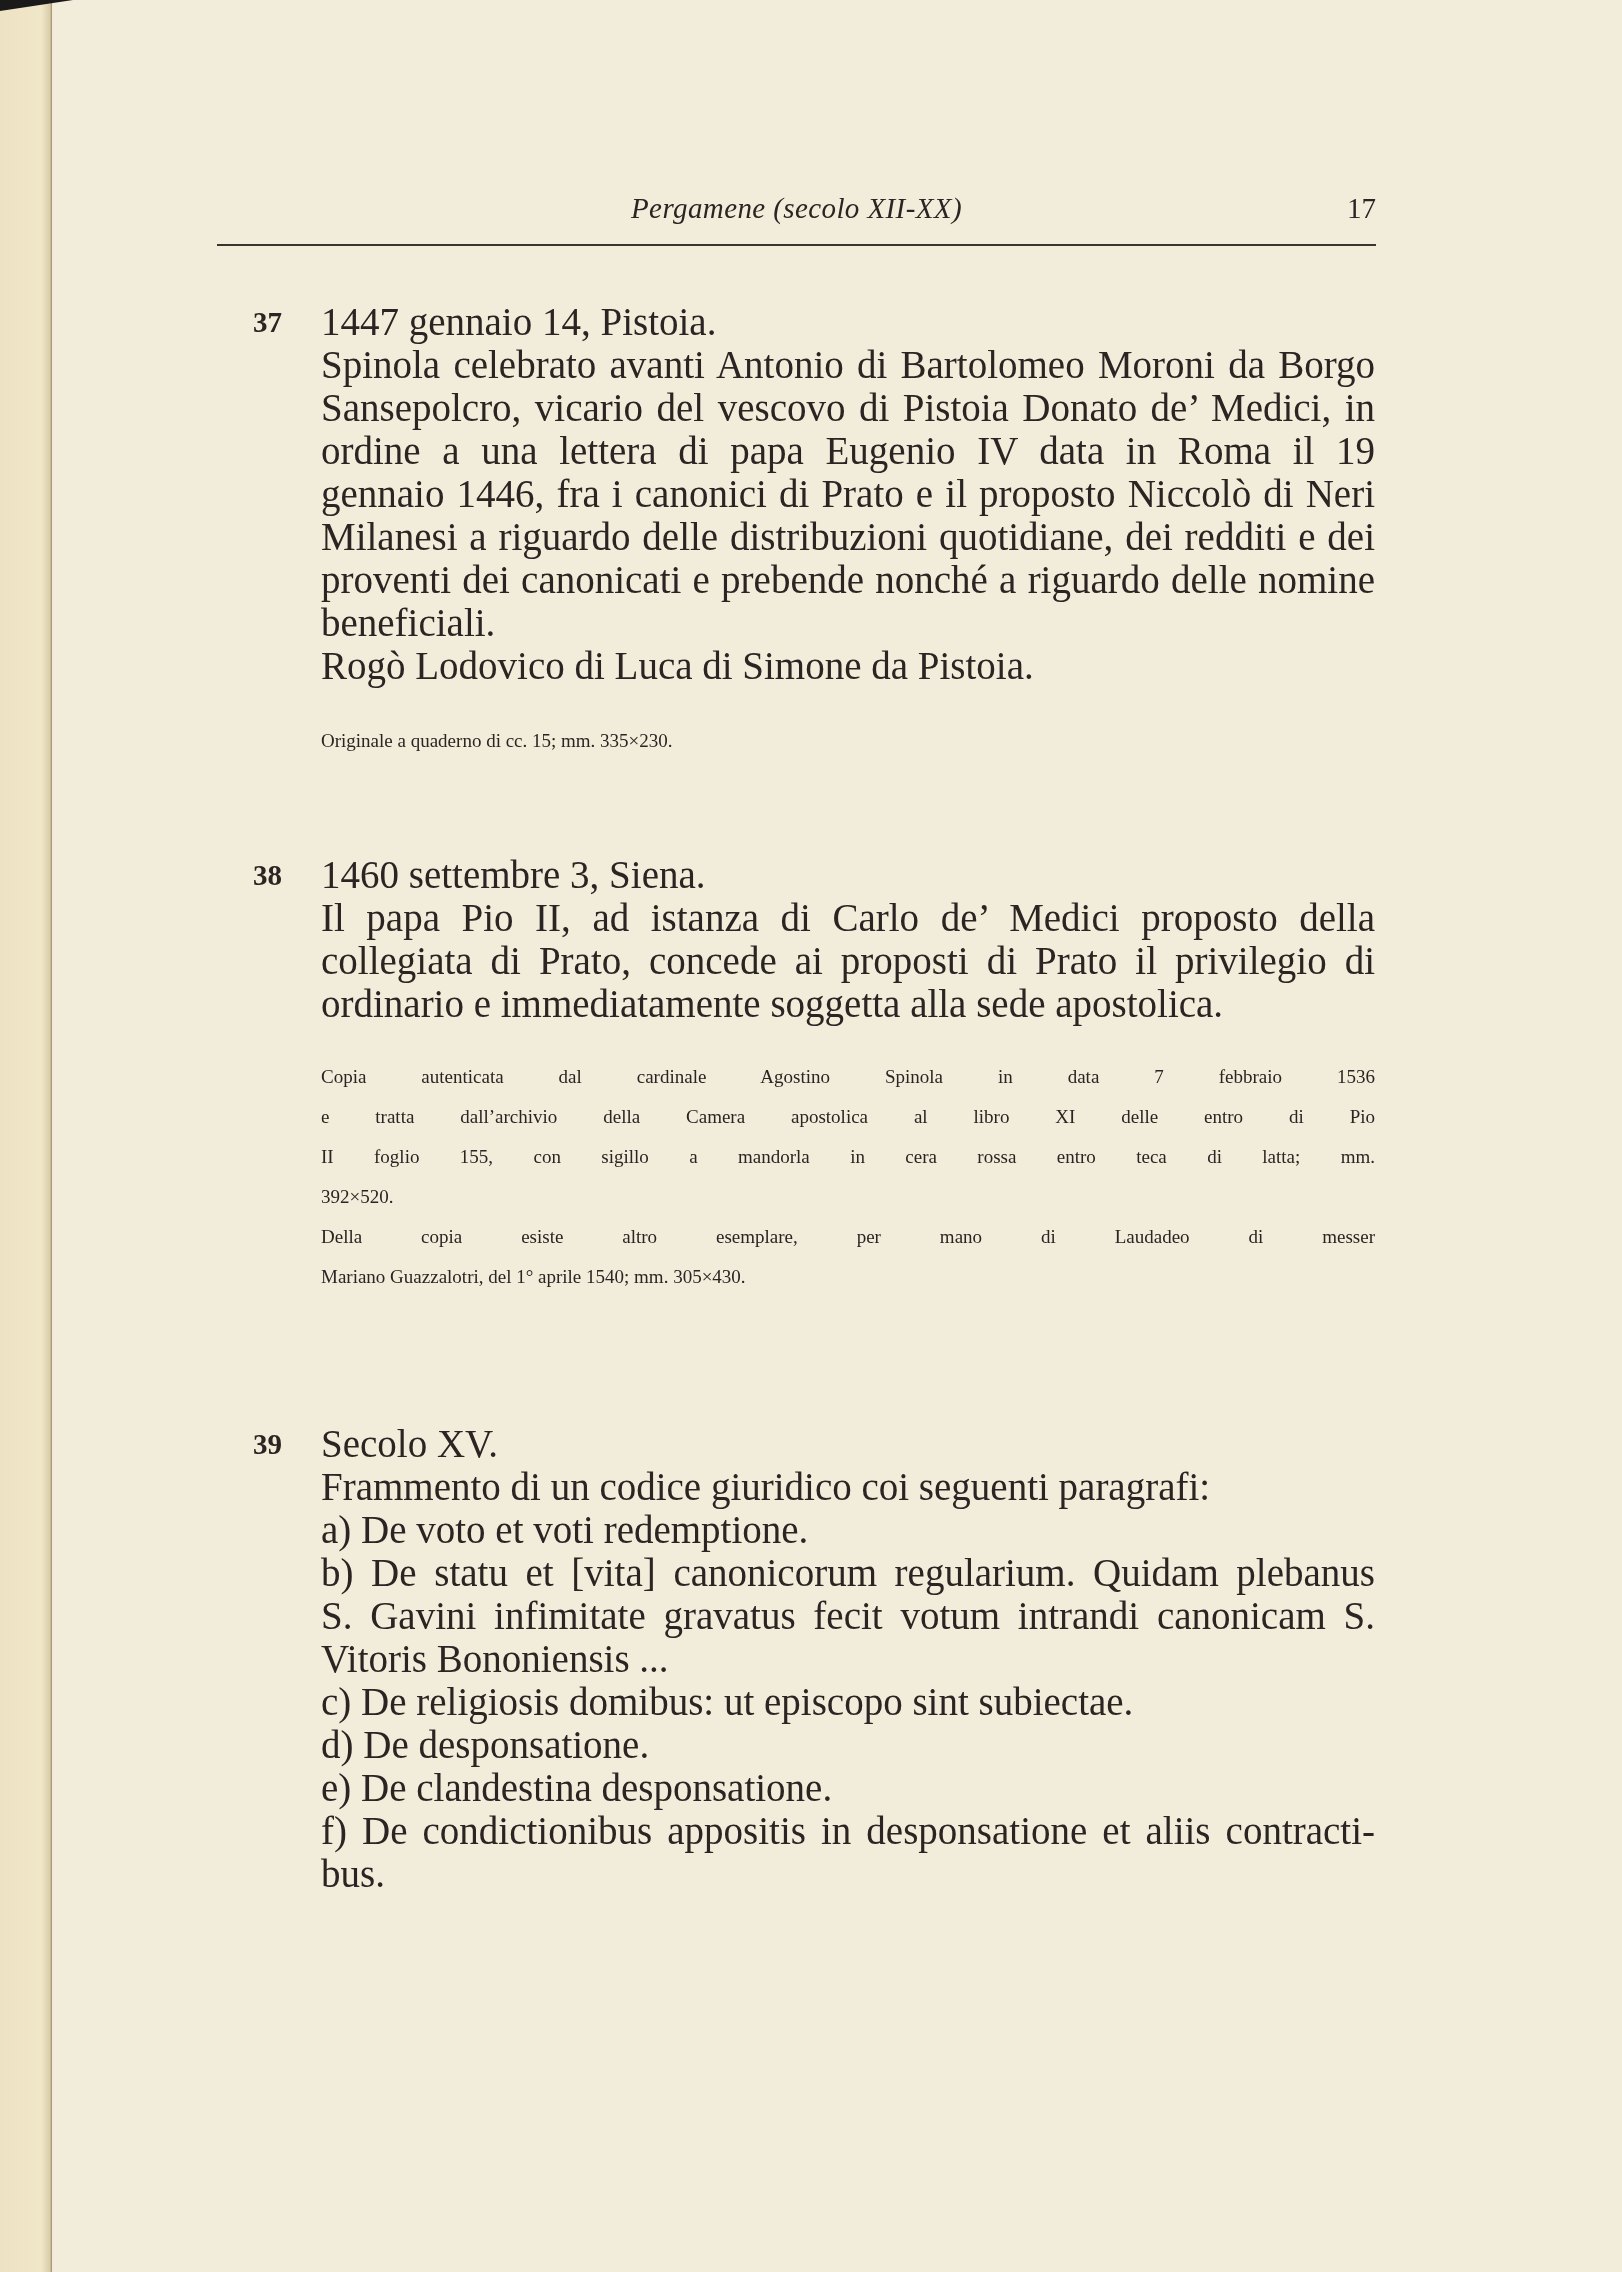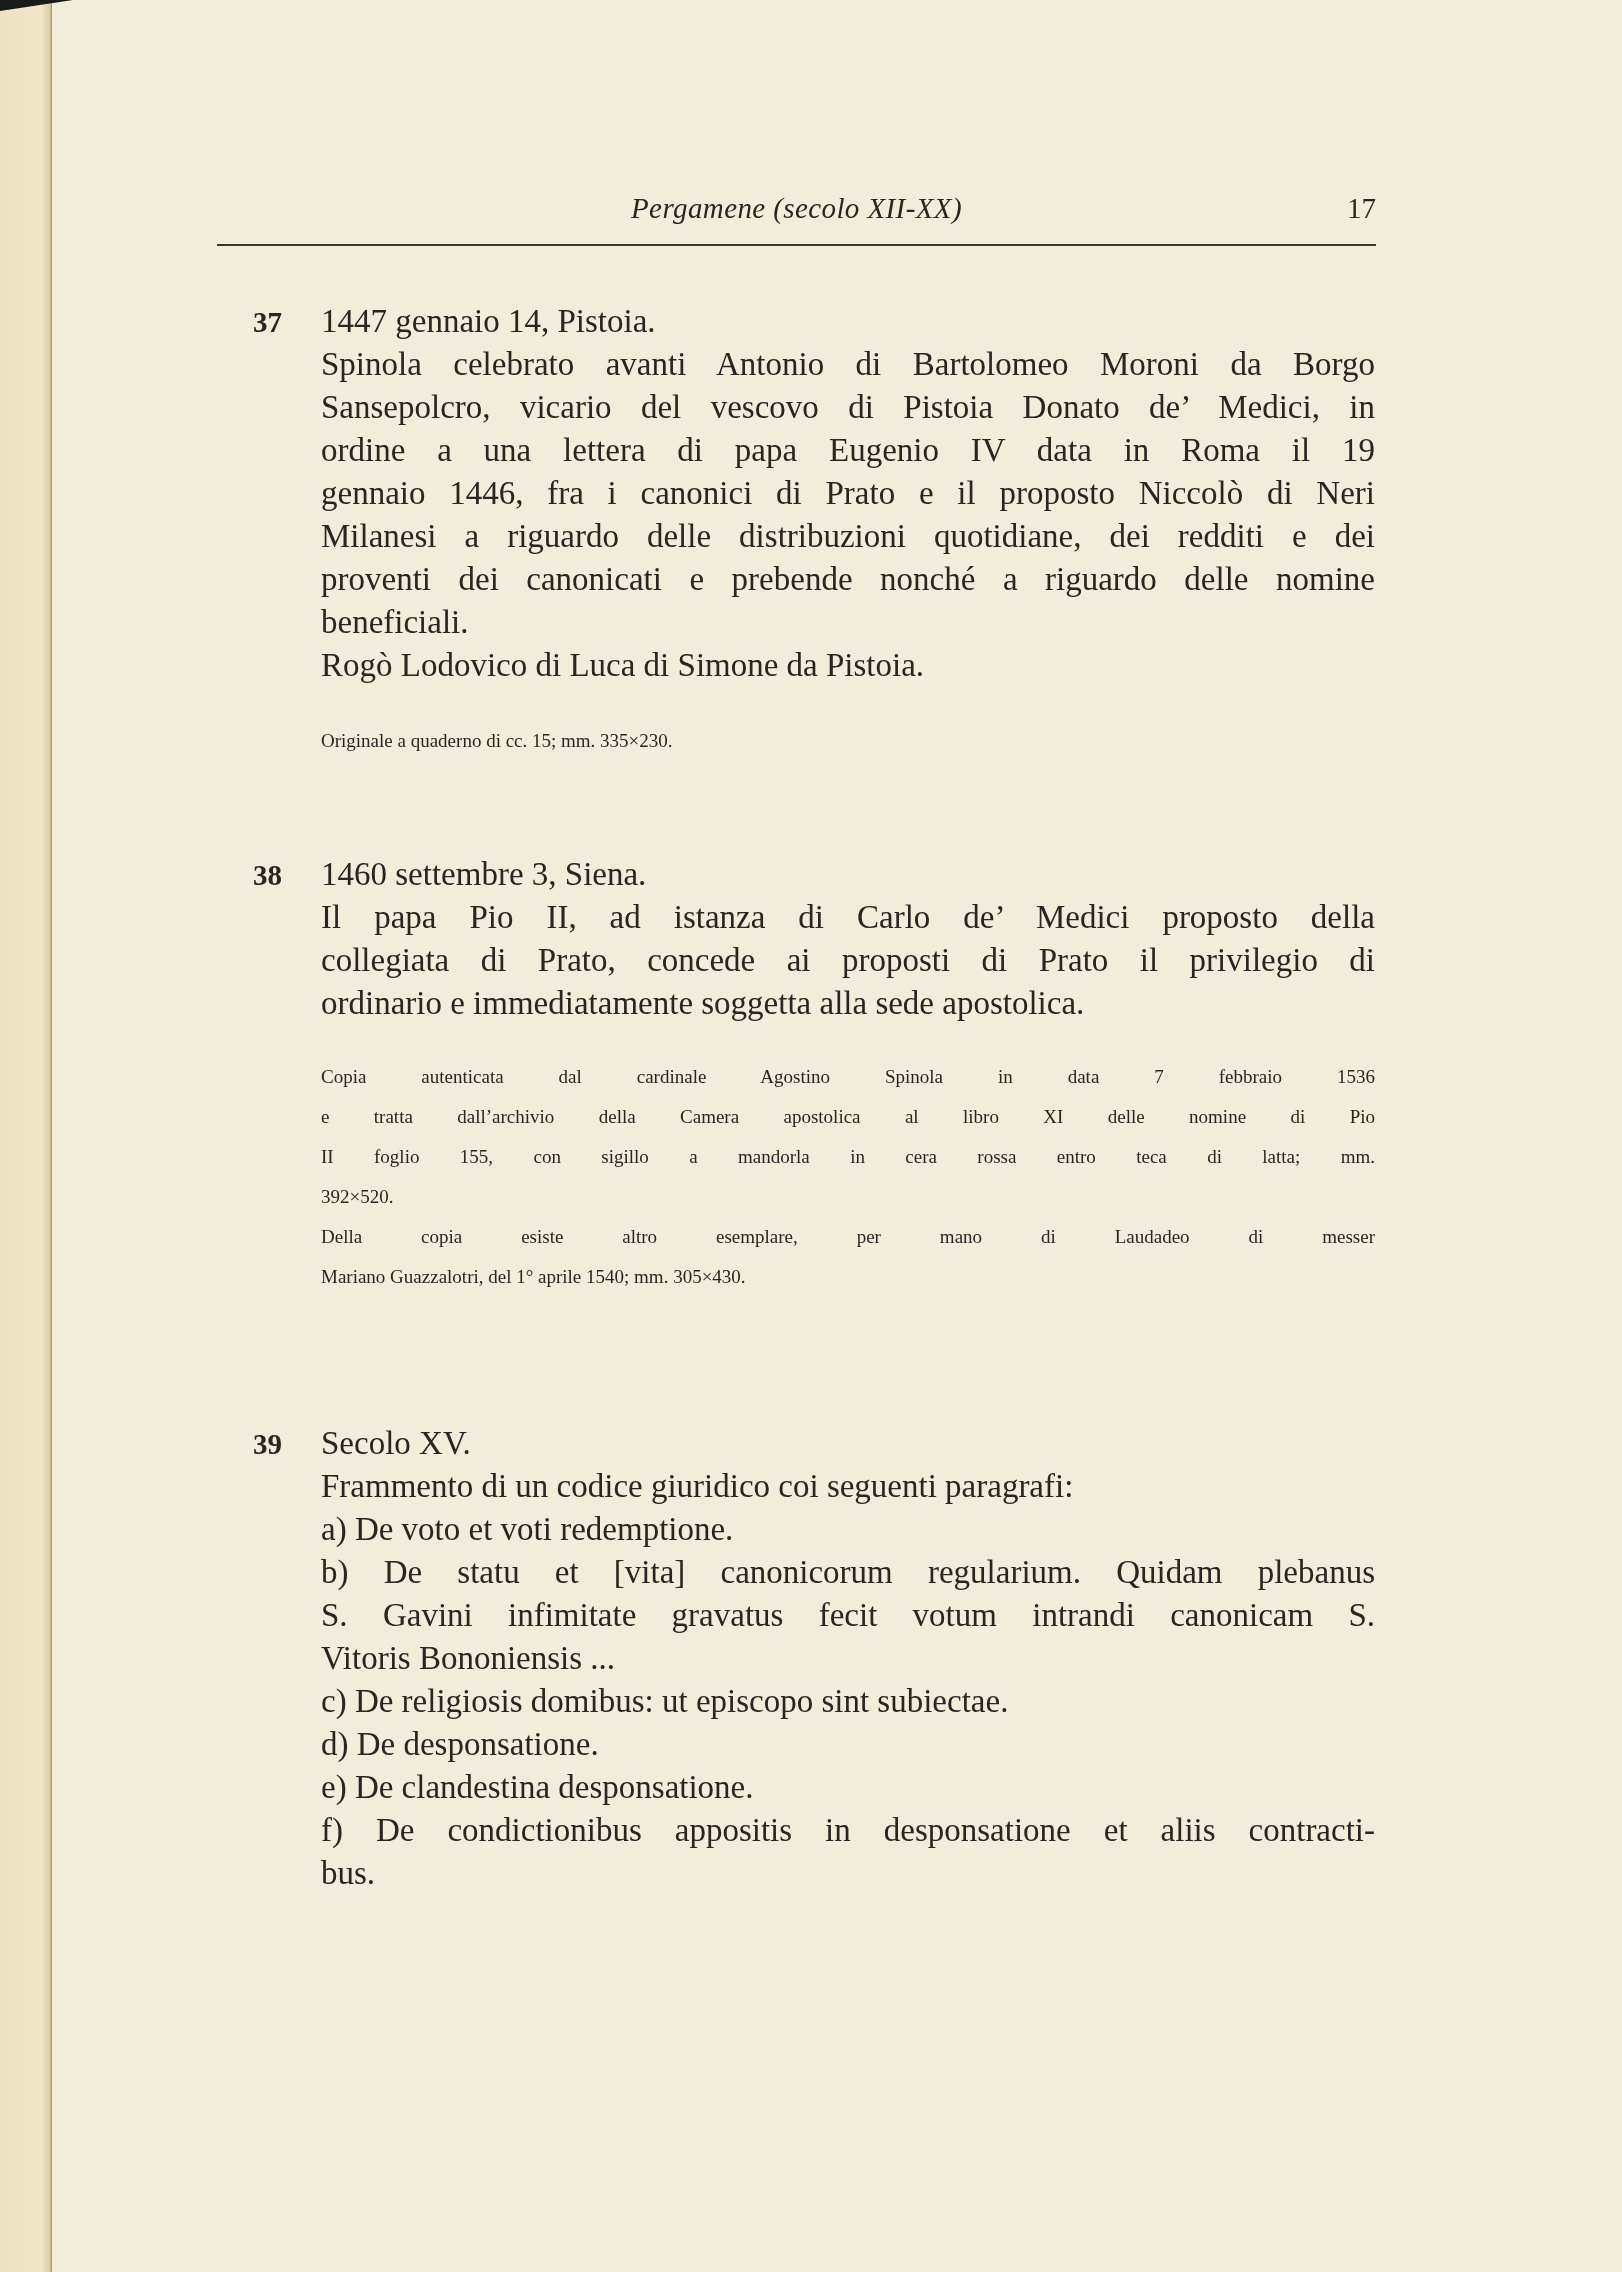--- a/index.html
+++ b/index.html
@@ -35,21 +35,21 @@
     position: absolute; left: 217px; top: 244px; width: 1159px; height: 1.6px;
     background: #3a342e;
   }
   .entry { position: absolute; left: 253px; width: 1122px; }
   .entry-num {
     position: absolute; left: 0; top: 0; font-weight: bold; font-size: 29px;
     line-height: 44px;
   }
   .entry-body { position: absolute; left: 68px; width: 1054px; top: 0; }
   .line {
-    font-size: 33px; line-height: 43px; height: 43px; white-space: nowrap;
+    font-size: 39px; line-height: 43px; height: 43px; white-space: nowrap;
     text-align: justify; text-align-last: justify;
   }
   .line.last { text-align-last: left; }
   .note .line { font-size: 19px; line-height: 40px; height: 40px; }
 </style>
 </head>
 <body>
 
 <div class="page-edge"></div>
 <div class="page"></div>
@@ -81,21 +81,21 @@
 
 <div class="entry" style="top:853px;">
   <div class="entry-num">38</div>
   <div class="entry-body">
     <div class="line last">1460 settembre 3, Siena.</div>
     <div class="line">Il papa Pio II, ad istanza di Carlo de’ Medici proposto della</div>
     <div class="line">collegiata di Prato, concede ai proposti di Prato il privilegio di</div>
     <div class="line last">ordinario e immediatamente soggetta alla sede apostolica.</div>
     <div class="note" style="margin-top:32px;">
       <div class="line">Copia autenticata dal cardinale Agostino Spinola in data 7 febbraio 1536</div>
-      <div class="line">e tratta dall’archivio della Camera apostolica al libro XI delle nomine di Pio</div>
+      <div class="line">e tratta dall’archivio della Camera apostolica al libro XI delle entro di Pio</div>
       <div class="line">II foglio 155, con sigillo a mandorla in cera rossa entro teca di latta; mm.</div>
       <div class="line last">392×520.</div>
       <div class="line">Della copia esiste altro esemplare, per mano di Laudadeo di messer</div>
       <div class="line last">Mariano Guazzalotri, del 1° aprile 1540; mm. 305×430.</div>
     </div>
   </div>
 </div>
 
 <div class="entry" style="top:1422px;">
   <div class="entry-num">39</div>

